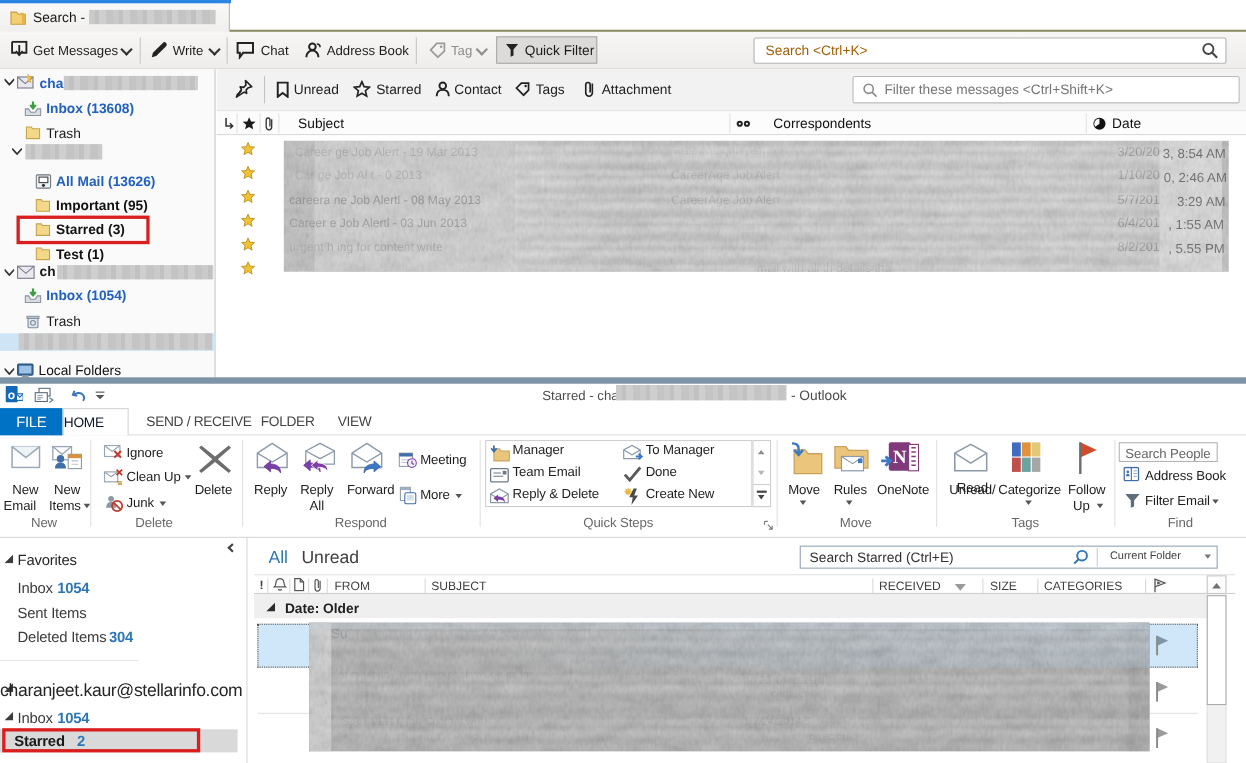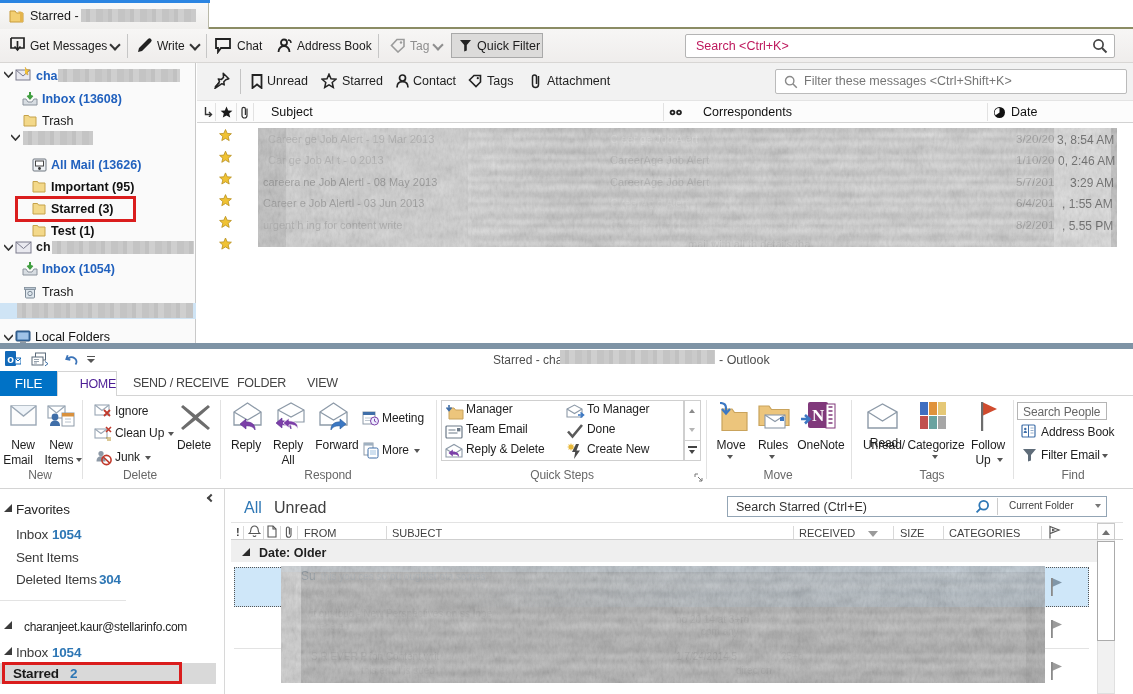--- a/index.html
+++ b/index.html
@@ -42,21 +42,21 @@
 <div id="tb" class="a" style="left:0;top:0;width:1133px;height:343px;background:#fff">
 
   <div class="a" style="left:0;top:0;width:1133px;height:29px;background:#fff"></div>
   <div class="a" style="left:209px;top:27px;width:924px;height:2px;background:#8b8c64"></div>
   <div class="a" style="left:0;top:0;width:209px;height:29px;background:linear-gradient(#fafafa,#f0efed);border-right:1px solid #b9b9a8"></div>
   <div class="a" style="left:0;top:0;width:210px;height:3px;background:#2b85e2"></div>
   <svg class="a" style="left:9px;top:9px" width="15" height="14" viewBox="0 0 15 14">
     <path d="M1 2 h5 l1.5 2 H14 v9 H1 z" fill="#f3cf72" stroke="#c79b3b" stroke-width="1"></path>
     <path d="M9 2.5 l2 2.5 V13 H14 V4 l-2-1.5z" fill="#e4b44c"></path>
   </svg>
-  <div class="a" style="left:30px;top:9px;font-size:12.5px;color:#191919">Starred -</div>
+  <div class="a" style="left:30px;top:9px;font-size:12.5px;color:#191919">Search -</div>
   <div class="a blurbox" style="left:81px;top:9px;width:115px;height:13px;background:#c6c6c6"></div>
 
   <div class="a" style="left:0;top:29px;width:1133px;height:34px;background:linear-gradient(#f7f6f5,#efedec);border-bottom:1px solid #d8d6d4"></div>
   <div id="tbar" class="a" style="left:0;top:29px;width:1133px;height:33px;font-size:12px;color:#1c1c1c">
 
     <svg class="a" style="left:9px;top:8px" width="17" height="17" viewBox="0 0 17 17">
       <path d="M2 1 h13 v10 h-4 M2 1 v10 h4" fill="none" stroke="#222" stroke-width="1.7"></path>
       <path d="M8.5 4 v8 M5.5 9.5 l3 3.5 3-3.5" fill="none" stroke="#222" stroke-width="1.7"></path>
     </svg>
     <div class="a" style="left:30px;top:10px">Get Messages</div>
@@ -90,21 +90,21 @@
     <div class="a" style="left:410px;top:10px;color:#8e8e8e">Tag</div>
     <div class="a chev" style="left:434px;top:12px;border-color:#8e8e8e"></div>
 
     <div class="a" style="left:451px;top:4px;width:92px;height:25px;background:#dcdbda;border:1px solid #a9a9a9"></div>
     <svg class="a" style="left:459px;top:10px" width="13" height="13" viewBox="0 0 13 13">
       <path d="M1 1 h11 l-4.2 5 v5.5 l-2.6 1 V6z" fill="#222"></path>
     </svg>
     <div class="a" style="left:477px;top:10px;font-size:12.5px">Quick Filter</div>
 
     <div class="a" style="left:685px;top:5px;width:430px;height:24px;background:#fff;border:1px solid #b4b4b4;border-radius:2px"></div>
-    <div class="a" style="left:696px;top:10px;color:#be185d;font-size:12.5px">Search &lt;Ctrl+K&gt;</div>
+    <div class="a" style="left:696px;top:10px;color:#a16207;font-size:12.5px">Search &lt;Ctrl+K&gt;</div>
     <svg class="a" style="left:1092px;top:9px" width="16" height="16" viewBox="0 0 16 16">
       <circle cx="6.5" cy="6.5" r="4.6" fill="none" stroke="#444" stroke-width="1.7"></circle>
       <path d="M10 10 l4.5 4.5" stroke="#444" stroke-width="1.9"></path>
     </svg>
   </div>
 
   <div id="fp" class="a" style="left:0;top:63px;width:196px;height:280px;background:#fafafa;border-right:1px solid #c9c9c9;font-size:12.5px;color:#1b1b1b">
 
     <svg class="a" style="left:4px;top:8px" width="9" height="7" viewBox="0 0 9 7">
         <path d="M0 1 l4.5 5 L9 1" fill="none" stroke="#333" stroke-width="1.6"></path>
@@ -331,21 +331,21 @@
     </svg>
     <div class="a" style="left:87px;top:7px;width:8px;height:1.4px;background:#555"></div>
     <div class="a" style="left:87px;top:10px;width:0;height:0;border-left:4px solid transparent;border-right:4px solid transparent;border-top:4px solid #555"></div>
     <div class="a" style="left:493px;top:4px;font-size:12px;color:#4d4d4d">Starred - cha</div>
     <div class="a blurbox" style="left:560px;top:1px;width:155px;height:14px;background:#c9c9c9"></div>
     <div class="a" style="left:719px;top:4px;font-size:12.5px;color:#4d4d4d">- Outlook</div>
   </div>
   <div id="oltabs" class="a" style="left:0;top:22px;width:1133px;height:25px;background:#fff;font-size:12.5px;letter-spacing:-0.3px">
     <div class="a" style="left:0;top:24px;width:1133px;height:1px;background:#d4d4d4"></div>
     <div class="a" style="left:0;top:0;width:57px;height:25px;background:#0072c6;color:#fff;text-align:center;line-height:25px;font-size:13.5px">FILE</div>
-    <div class="a" style="left:57px;top:0;width:60px;height:25px;background:#fff;border:1px solid #d4d4d4;border-bottom:none;color:#4c1d95;text-align:right;line-height:24px">HOME</div>
+    <div class="a" style="left:57px;top:0;width:60px;height:25px;background:#fff;border:1px solid #d4d4d4;border-bottom:none;color:#0f172a;text-align:left;line-height:24px">HOME</div>
     <div class="a" style="left:133px;top:5px;color:#444">SEND / RECEIVE</div>
     <div class="a" style="left:237px;top:5px;color:#444">FOLDER</div>
     <div class="a" style="left:307px;top:5px;color:#444">VIEW</div>
   </div>
   <div id="olribbon" class="a" style="left:0;top:47px;width:1133px;height:93px;background:#fff;border-bottom:1px solid #d4d4d4;font-size:12px;color:#1e1e1e;letter-spacing:-0.1px">
     <div class="a gsep" style="left:82px"></div>
       <div class="a gsep" style="left:220px"></div>
     <div class="a gsep" style="left:436px"></div>
       <div class="a gsep" style="left:706px"></div>
     <div class="a gsep" style="left:851px"></div>
@@ -556,21 +556,21 @@
     <div class="a" style="left:16px;top:13px">Favorites</div>
     <div class="a" style="left:16px;top:38px;color:#3c3c3c">Inbox</div>
     <div class="a" style="left:52px;top:38px;color:#2e77b5;font-weight:bold">1054</div>
     <div class="a" style="left:16px;top:61px;color:#3c3c3c">Sent Items</div>
     <div class="a" style="left:16px;top:83px;color:#3c3c3c">Deleted Items</div>
     <div class="a" style="left:99px;top:83px;color:#2e77b5;font-weight:bold">304</div>
     <div class="a" style="left:0;top:111px;width:126px;height:1px;background:#e3e3e3"></div>
     <svg class="a tri8" style="left:4px;top:132px" width="8" height="8" viewBox="0 0 8 8">
         <path d="M8 0 V8 H0z" fill="#3c3c3c"></path>
       </svg>
-    <div class="a" style="left:24px;top:131px;font-size:12px;letter-spacing:-0.3px">charanjeet.kaur@stellarinfo.com</div>
+    <div class="a" style="left:0;top:131px;font-size:16px;letter-spacing:-0.3px">charanjeet.kaur@stellarinfo.com</div>
     <svg class="a tri8" style="left:4px;top:158px" width="8" height="8" viewBox="0 0 8 8">
         <path d="M8 0 V8 H0z" fill="#3c3c3c"></path>
       </svg>
     <div class="a" style="left:16px;top:156px;color:#3c3c3c">Inbox</div>
     <div class="a" style="left:52px;top:156px;color:#2e77b5;font-weight:bold">1054</div>
     <div class="a" style="left:0;top:174px;width:216px;height:21px;background:#d9d9d9"></div>
     <div class="a" style="left:13px;top:177px;font-weight:bold;color:#1a1a1a">Starred</div>
     <div class="a" style="left:70px;top:177px;color:#2e77b5;font-weight:bold">2</div>
     <div class="a" style="left:2px;top:173px;width:180px;height:22px;border:3px solid #da1d1d;z-index:5"></div>
   </div>

